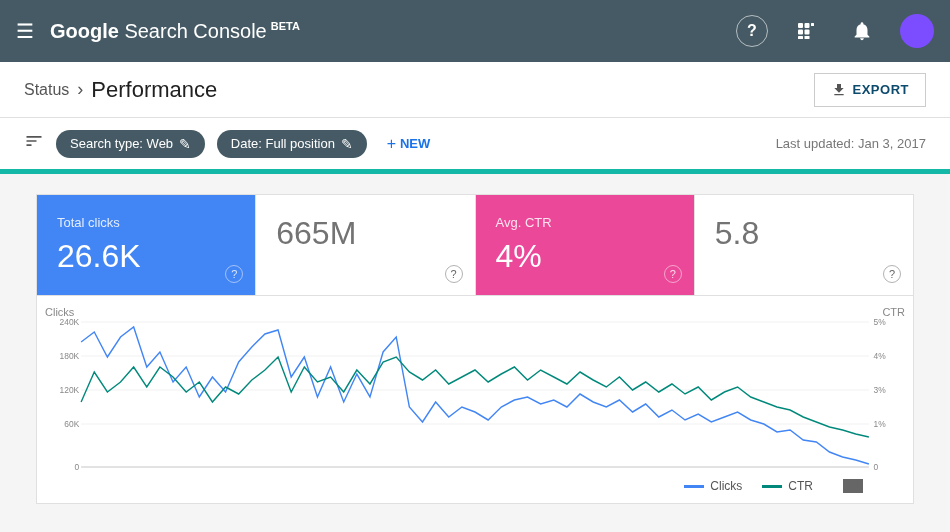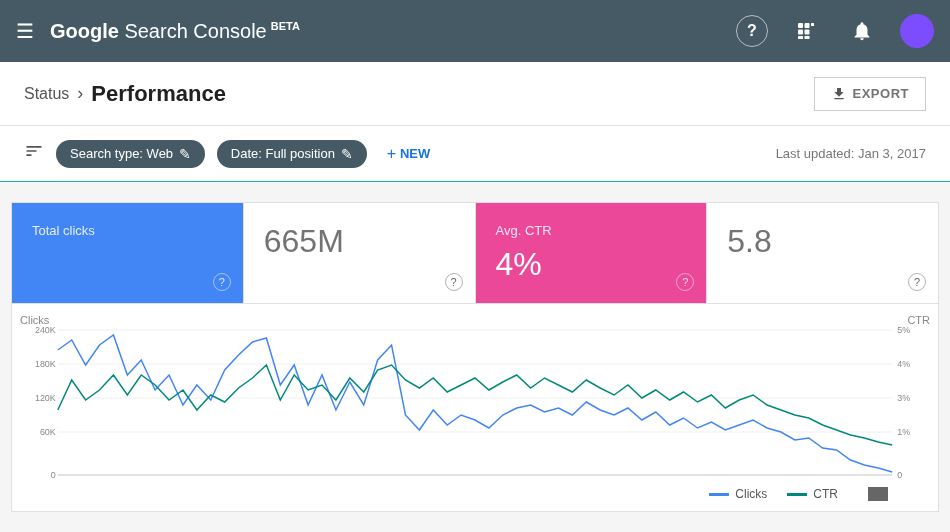--- a/index.html
+++ b/index.html
@@ -54,21 +54,21 @@
       height: 36px;
       display: flex;
       align-items: center;
       justify-content: center;
       border-radius: 50%;
     }
 
     
     .breadcrumb-bar {
       background: white;
-      height: 64px;
+      height: 56px;
       display: flex;
       align-items: center;
       padding: 0 24px;
       justify-content: space-between;
       border-bottom: 1px solid #e0e0e0;
     }
     .breadcrumb {
       display: flex;
       align-items: center;
       gap: 8px;
@@ -77,44 +77,44 @@
       color: #555;
       font-size: 16px;
     }
     .breadcrumb-separator {
       color: #555;
       font-size: 18px;
     }
     .breadcrumb-current {
       color: #212121;
       font-size: 22px;
-      font-weight: 700;
+      font-weight: 400;
     }
     .export-btn {
       display: flex;
       align-items: center;
       gap: 6px;
       border: 1px solid #ccc;
       background: white;
       padding: 8px 16px;
       cursor: pointer;
       font-size: 13px;
-      color: #737373;
+      color: #0c4a6e;
       font-weight: 600;
       letter-spacing: 0.5px;
     }
 
     
     .filter-bar {
       background: white;
       height: 56px;
       display: flex;
       align-items: center;
       padding: 0 24px;
-      border-bottom: 1px solid #14b8a6;
+      border-bottom: 5px solid #14b8a6;
       justify-content: space-between;
     }
     .filter-left {
       display: flex;
       align-items: center;
       gap: 12px;
     }
     .filter-icon {
       color: #555;
       font-size: 18px;
@@ -144,21 +144,21 @@
       background: none;
       padding: 6px 8px;
     }
     .last-updated {
       color: #777;
       font-size: 13px;
     }
 
     
     .main-content {
-      padding: 20px 11px;
+      padding: 20px 36px;
       background: #f5f5f5;
     }
 
     
     .metrics-container {
       background: white;
       border: 1px solid #e0e0e0;
       display: flex;
       margin-bottom: 0;
     }
@@ -314,20 +314,21 @@
   </div>
   <span class="last-updated">Last updated: Jan 3, 2017</span>
 </div>
 
 <div class="main-content">
 
   <div class="metrics-container">
 
     <div class="metric-card active-blue">
       <div class="metric-label">Total clicks</div>
+      <div class="metric-value">26.6K</div>
       <div class="metric-help">?</div>
     </div>
 
     <div class="metric-card">
       <div class="metric-value">665M</div>
       <div class="metric-help">?</div>
     </div>
 
     <div class="metric-card active-teal">
       <div class="metric-label">Avg. CTR</div>

